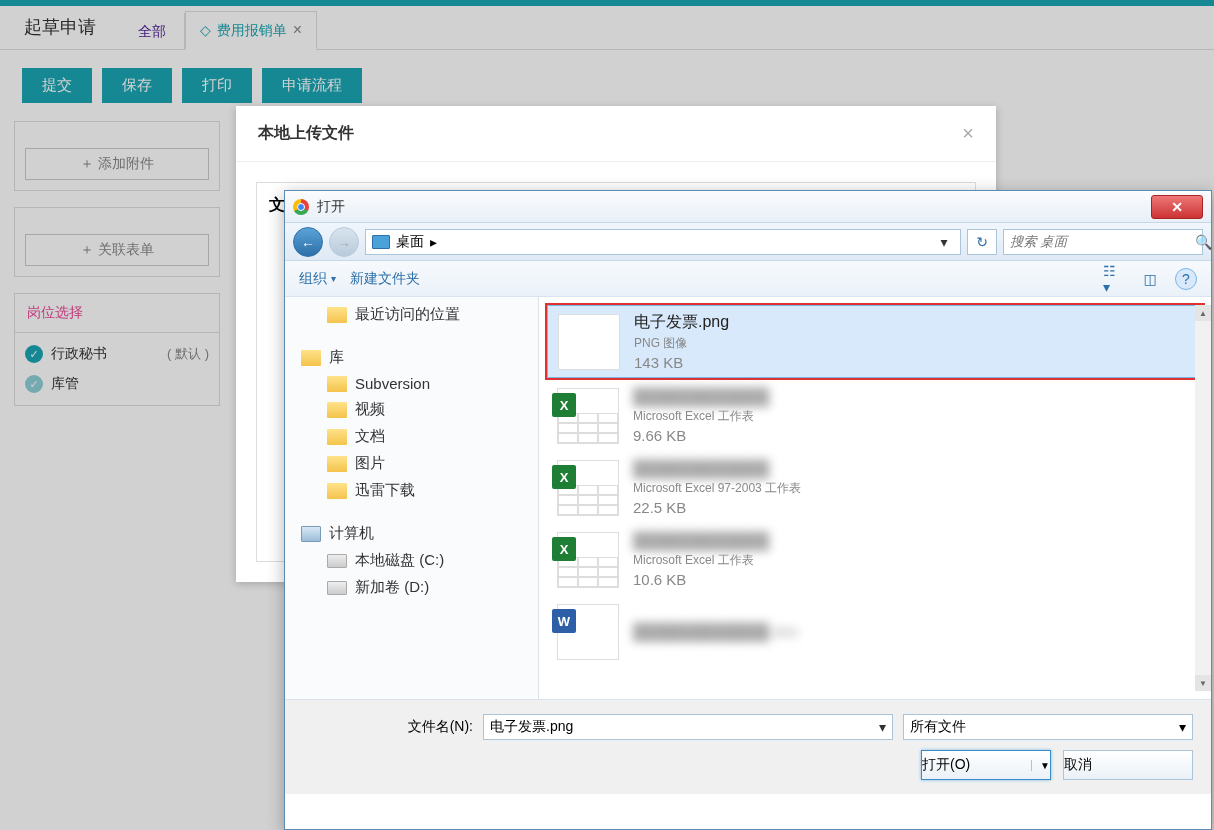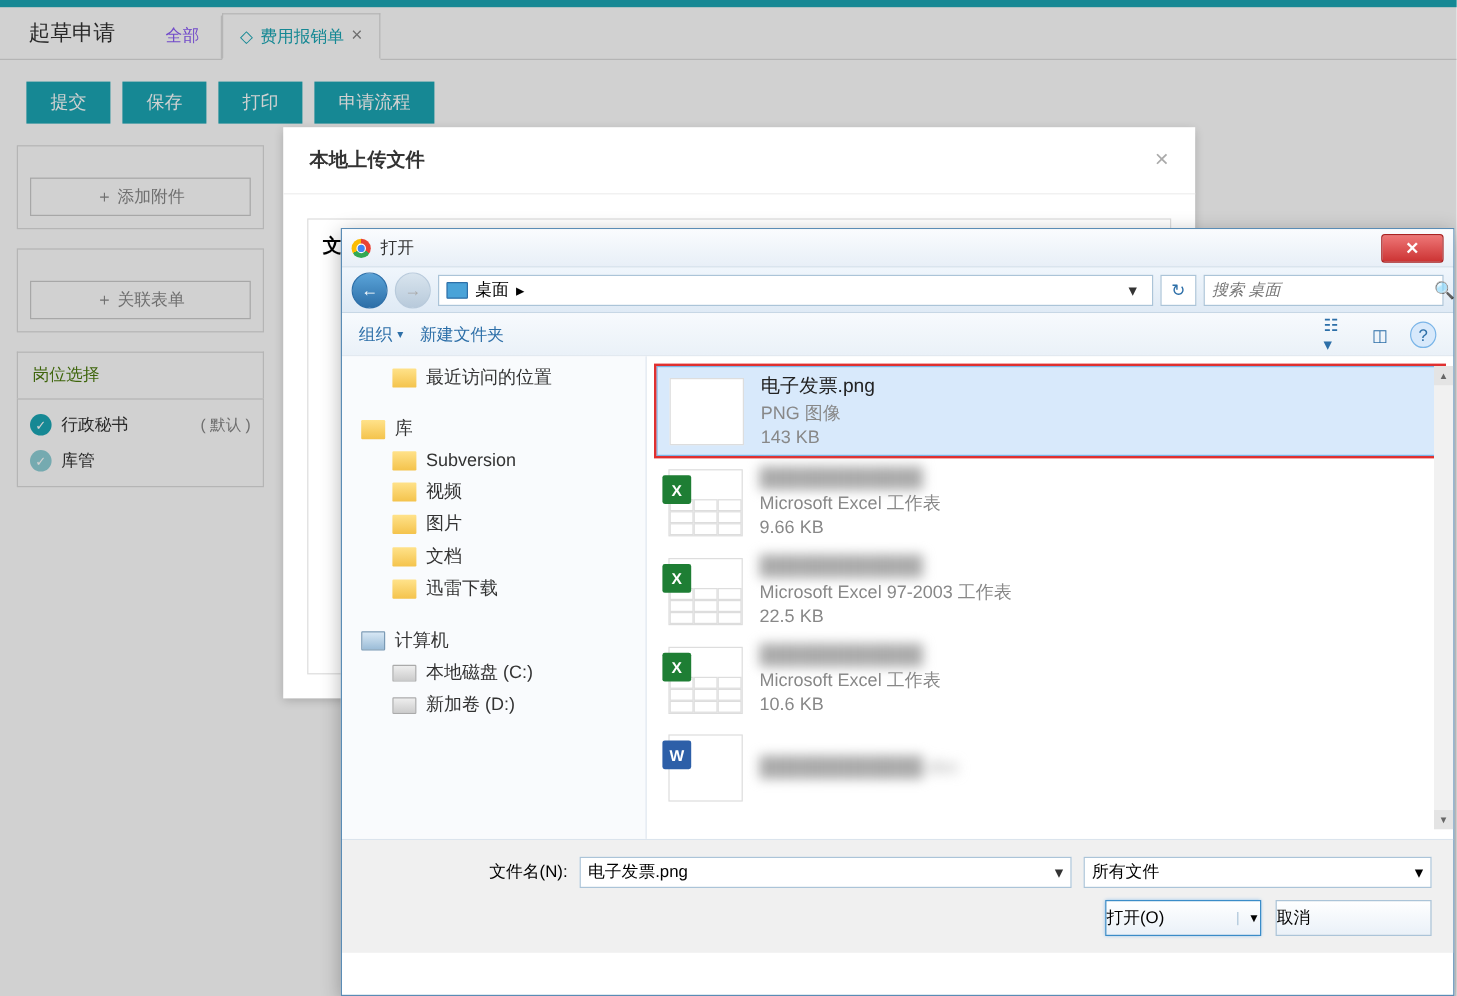--- a/index.html
+++ b/index.html
@@ -3,31 +3,31 @@
 <meta charset="utf-8">
 <style>
 * { box-sizing: border-box; margin: 0; padding: 0; }
 body { font-family: "Microsoft YaHei", Arial, sans-serif; font-size: 14px; background: #fff; overflow: hidden; width: 1214px; height: 830px; position: relative; }
 
 
 .app-bg { width: 100%; height: 100%; position: relative; }
 .top-bar { height: 6px; background: #1ba7b5; }
 .tab-row { display: flex; align-items: flex-end; height: 44px; border-bottom: 1px solid #ddd; }
 .tab-title { padding: 0 24px; font-size: 18px; color: #333; line-height: 44px; }
-.tab-sub { padding: 0 18px; font-size: 14px; color: #8b5cf6; line-height: 36px; border-right: 1px solid #ddd; cursor: pointer; font-family: Liberation Serif, serif; }
+.tab-sub { padding: 0 18px; font-size: 14px; color: #4c1d95; line-height: 36px; border-right: 1px solid #ddd; cursor: pointer; }
 .tab-active { display: flex; align-items: center; gap: 6px; padding: 0 14px; font-size: 14px; color: #1ba7b5; line-height: 36px; background: #fff; border: 1px solid #ddd; border-bottom: 2px solid #fff; margin-bottom: -1px; }
 .tab-close { color: #888; font-size: 16px; cursor: pointer; }
 .button-row { padding: 18px 22px; display: flex; gap: 10px; }
 .btn-teal { background: #1ba7b5; color: #fff; border: none; padding: 8px 20px; font-size: 15px; cursor: pointer; text-align: center; }
 .content-row { display: flex; gap: 10px; padding: 0 14px; }
 .left-col { width: 206px; }
 .right-col { flex: 1; }
 .panel { border: 1px solid #ddd; padding: 10px; margin-bottom: 16px; }
 .panel-btn { width: 100%; border: 1px solid #ccc; background: #fff; color: #888; padding: 6px; font-size: 14px; cursor: pointer; margin-top: 16px; }
-.panel-header { border: 1px solid #ddd; border-bottom: none; padding: 10px 12px; font-size: 14px; color: #4d7c0f; }
+.panel-header { border: 1px solid #ddd; border-bottom: none; padding: 10px 12px; font-size: 14px; color: #ec4899; }
 .role-list { border: 1px solid #ddd; padding: 6px 10px; }
 .role-item { display: flex; align-items: center; gap: 8px; padding: 6px 0; font-size: 14px; color: #333; }
 .role-default { margin-left: auto; color: #888; font-size: 13px; }
 .circle-check { width: 18px; height: 18px; border-radius: 50%; display: inline-flex; align-items: center; justify-content: center; color: #fff; font-size: 11px; }
 .right-title { font-size: 32px; color: #666; padding: 20px 0 0 200px; }
 
 
 .dim { position: absolute; inset: 0; background: rgba(0,0,0,0.18); }
 
 
@@ -67,21 +67,21 @@
 .file-thumb { width: 62px; height: 56px; background: #f4f4f4; border: 1px solid #ddd; position: relative; }
 .file-thumb.png { background: #fff; }
 .file-thumb.xls { background: #fff; border-color: #ddd; display: flex; flex-direction: column; }
 .xls-badge { position: absolute; left: -6px; top: 4px; width: 24px; height: 24px; background: #1e7e34; color: #fff; display: flex; align-items: center; justify-content: center; font-weight: bold; font-size: 13px; border-radius: 2px; }
 .grid-lines { flex: 1; margin-top: 24px; display: grid; grid-template-columns: repeat(3,1fr); grid-template-rows: repeat(3,1fr); }
 .grid-lines div { border: 0.5px solid #ddd; }
 .file-thumb.doc { background: #fff; }
 .doc-badge { position: absolute; left: -6px; top: 4px; width: 24px; height: 24px; background: #2d5fa8; color: #fff; display: flex; align-items: center; justify-content: center; font-weight: bold; font-size: 13px; border-radius: 2px; }
 .file-info { display: flex; flex-direction: column; gap: 2px; }
 .file-name { font-size: 16px; color: #222; }
-.file-type { font-size: 15px; color: #888; }
+.file-type { font-size: 12px; color: #888; }
 .file-size { font-size: 15px; color: #888; }
 .blurred { filter: blur(5px); color: #aaa; }
 .scroll-v { position: absolute; right: 0; top: 8px; bottom: 8px; width: 16px; background: #f1f1f1; }
 .scroll-btn { height: 16px; background: #e4e4e4; display: flex; align-items: center; justify-content: center; font-size: 8px; color: #666; }
 .fd-footer { padding: 14px 18px; background: #f0f0f0; border-top: 1px solid #dbe4ed; }
 .fd-footer-row { display: flex; align-items: center; gap: 10px; margin-bottom: 10px; }
 .fd-label { width: 90px; text-align: right; margin-left: 80px; font-size: 14px; }
 .fd-input { flex: 1; height: 26px; border: 1px solid #abc4d8; background: #fff; padding: 0 6px; display: flex; align-items: center; }
 .fd-input input { border: none; outline: none; flex: 1; font-size: 14px; }
 .fd-input .drop { color: #333; cursor: pointer; }
@@ -204,25 +204,25 @@
       <div class="tree-item">
           <span class="folder-ico icon-sm"></span>
           <span>Subversion</span>
         </div>
       <div class="tree-item">
           <span class="folder-ico icon-sm"></span>
           <span>视频</span>
         </div>
       <div class="tree-item">
           <span class="folder-ico icon-sm"></span>
+          <span>文档</span>
+        </div>
+      <div class="tree-item">
+          <span class="folder-ico icon-sm"></span>
           <span>图片</span>
-        </div>
-      <div class="tree-item">
-          <span class="folder-ico icon-sm"></span>
-          <span>文档</span>
         </div>
       <div class="tree-item">
           <span class="folder-ico icon-sm"></span>
           <span>迅雷下载</span>
         </div>
       <div class="tree-gap"></div>
       <div class="tree-item l0">
           <span class="comp-ico icon-sm"></span>
           <span>计算机</span>
         </div>

